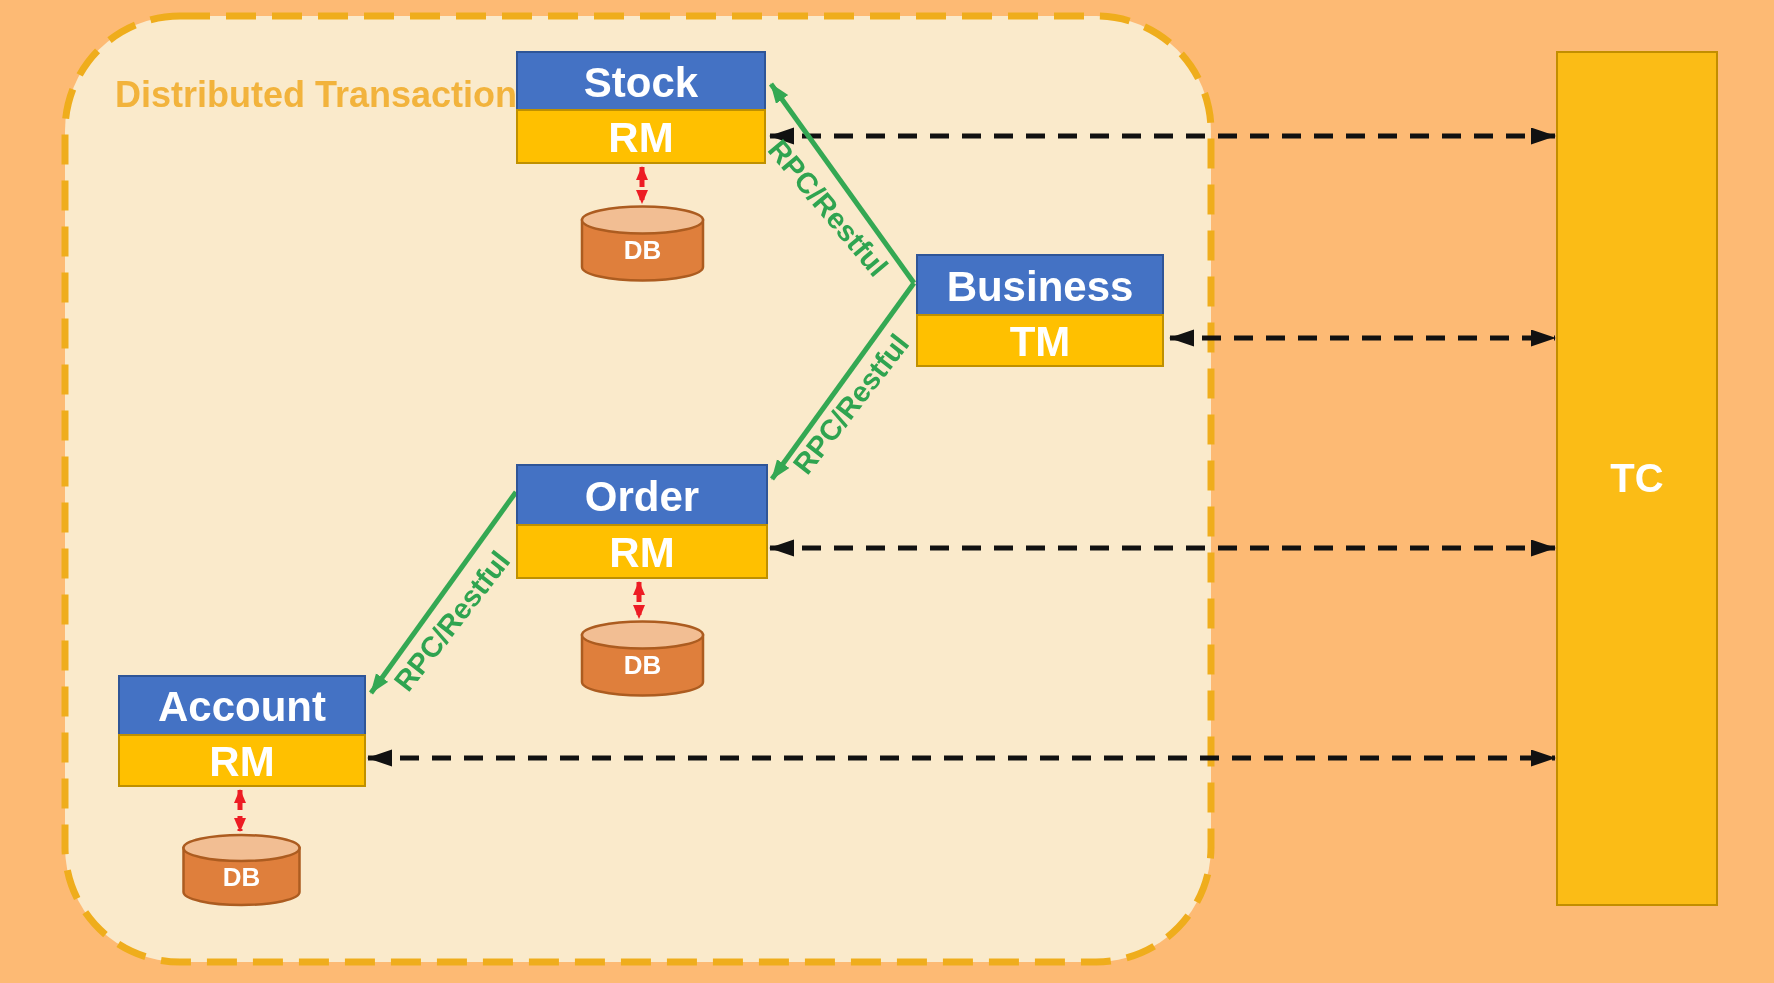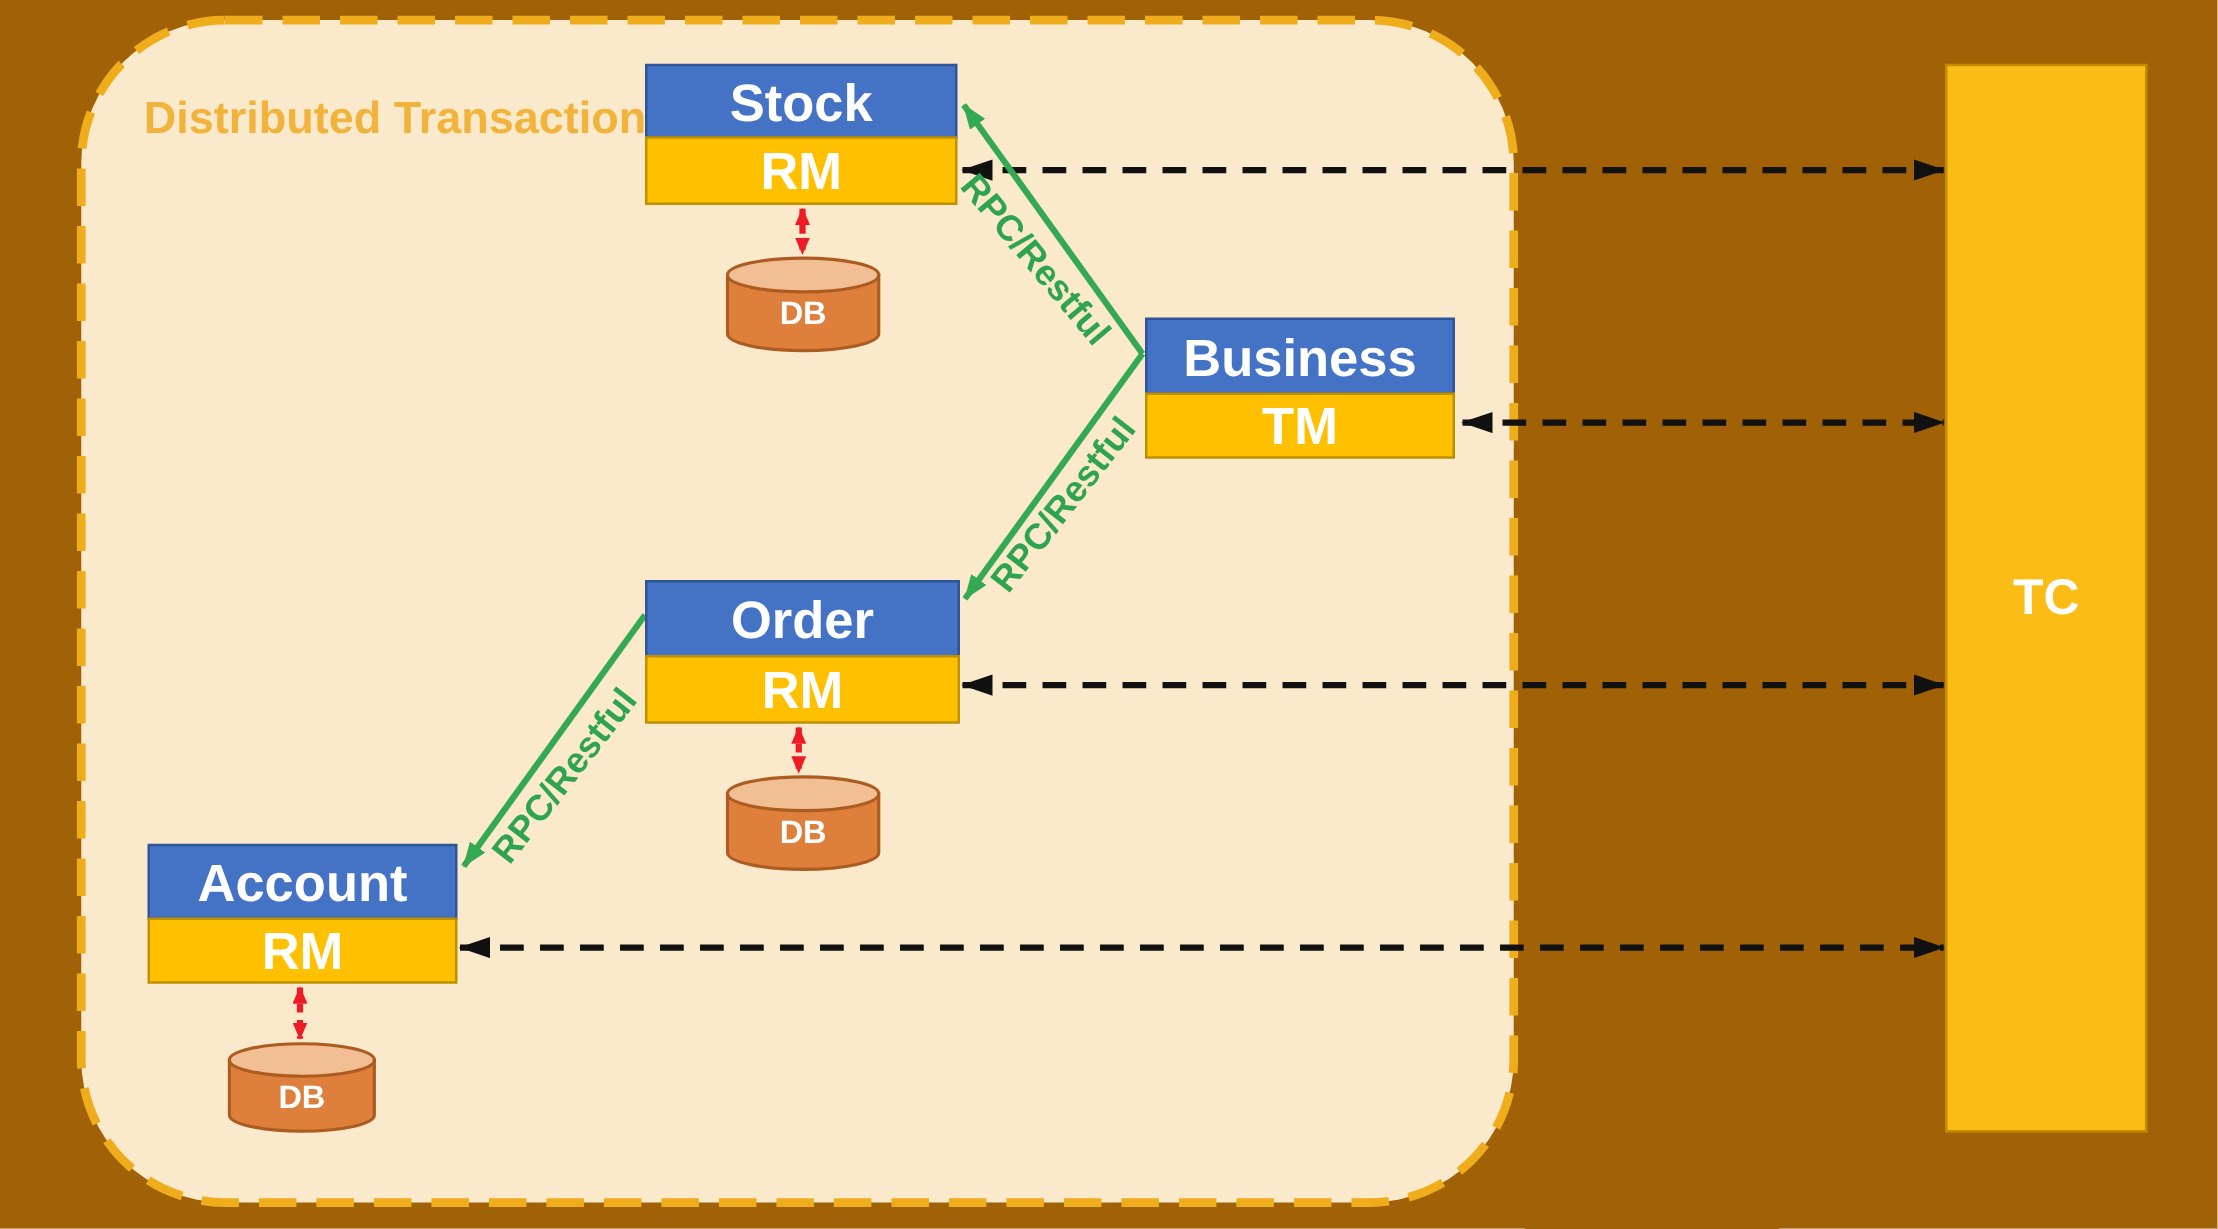--- a/index.html
+++ b/index.html
@@ -5,21 +5,21 @@
   html, body {
     margin: 0;
     padding: 0;
     background: #ffffff;
     font-family: "Liberation Sans", sans-serif;
   }
   .stage {
     position: relative;
     width: 1774px;
     height: 983px;
-    background: #a16207;
+    background: #fdba74;
     overflow: hidden;
   }
   svg { display: block; }
   text {
     font-family: "Liberation Sans", sans-serif;
     font-weight: 700;
   }
   .svc-name, .svc-role {
     font-size: 42px;
     fill: #ffffff;

